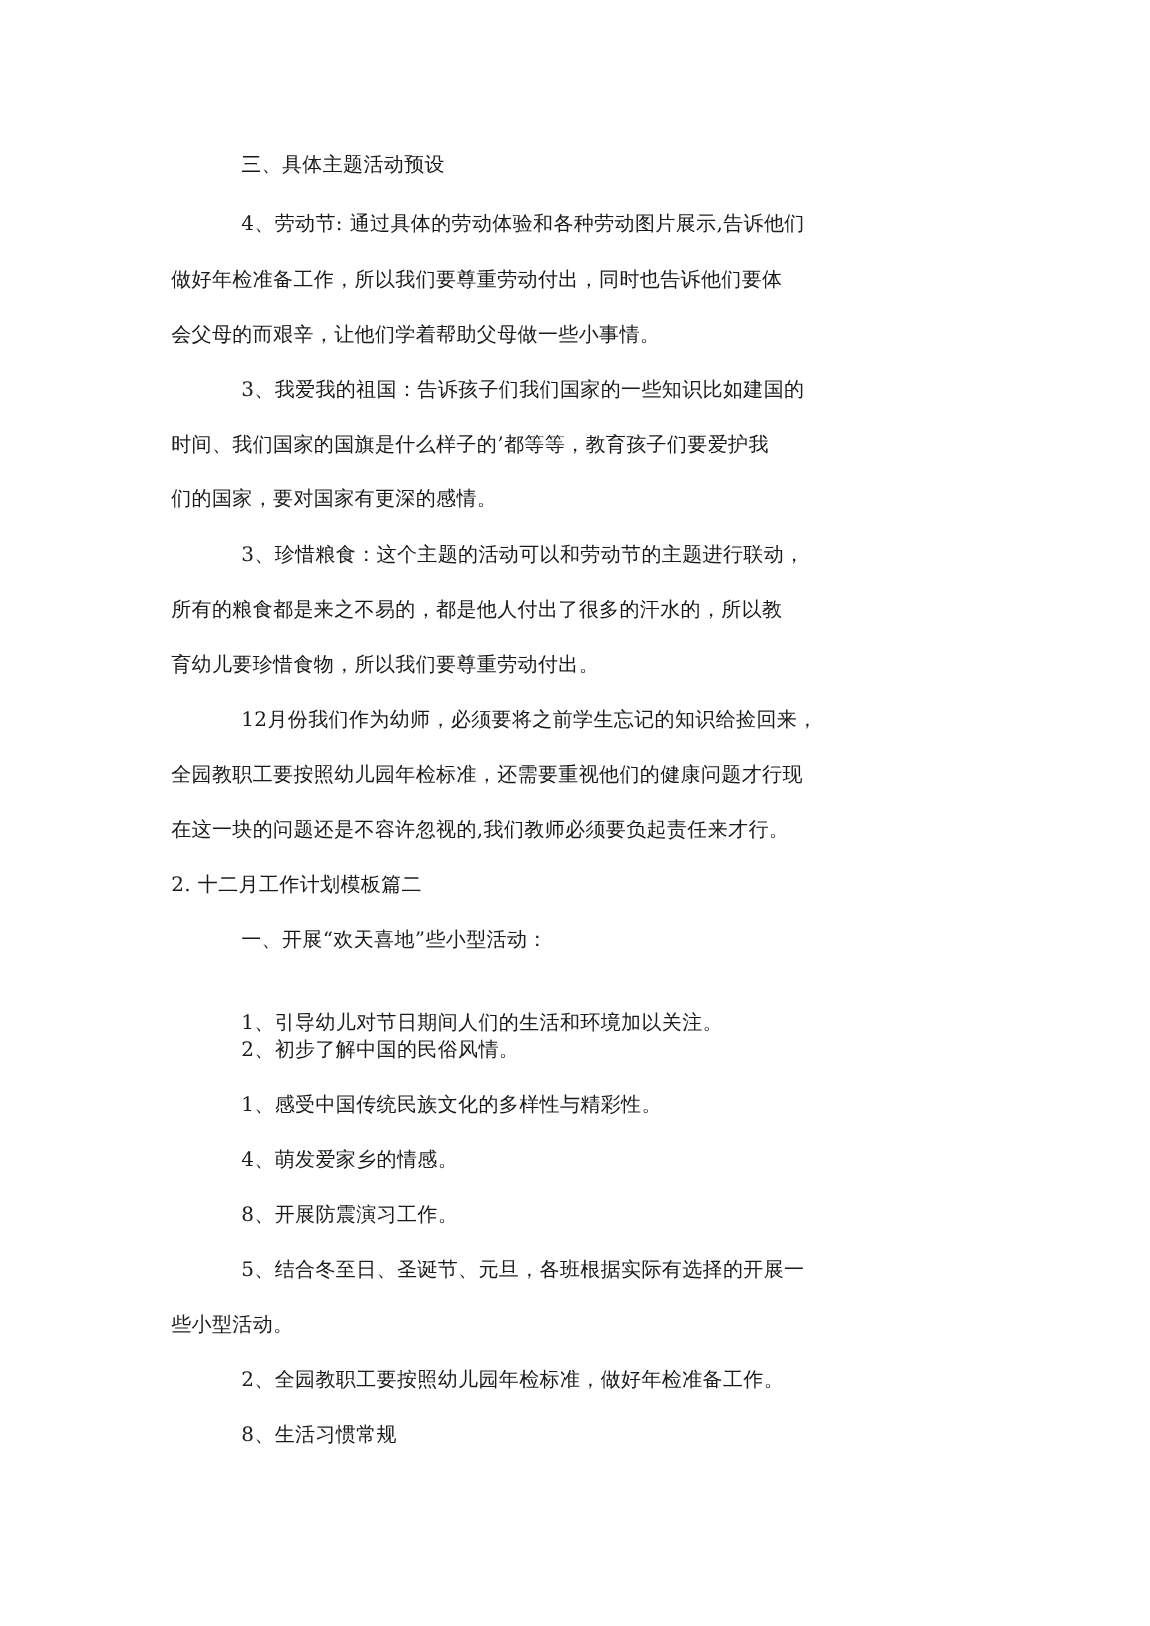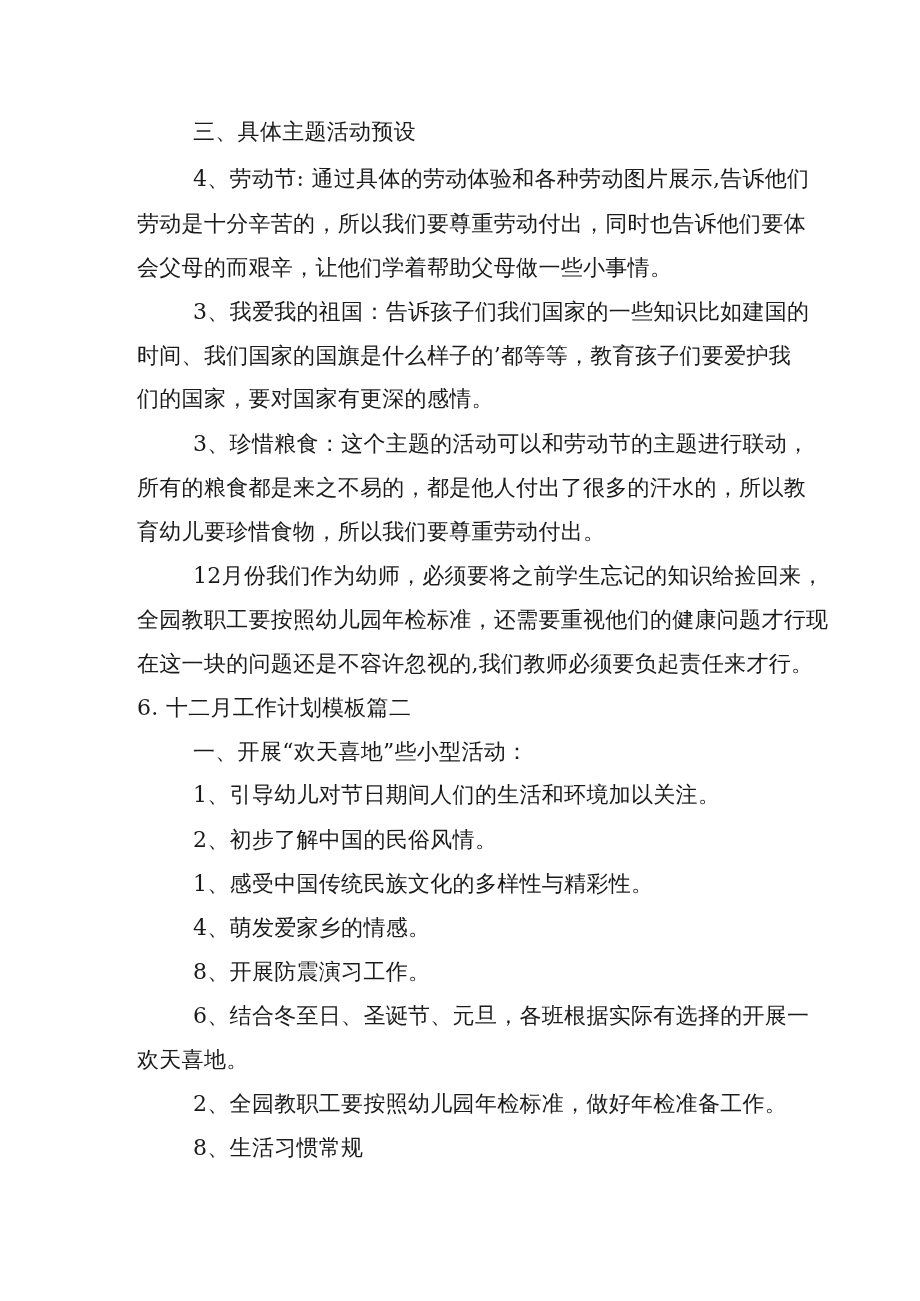--- a/index.html
+++ b/index.html
@@ -17,48 +17,48 @@
     }
     .page {
       position: absolute;
       left: 137px;
       top: 0;
       width: 650px;
     }
     .line {
       position: absolute;
       left: 0;
-      font-size: 22px;
+      font-size: 16px;
       line-height: 30px;
       white-space: nowrap;
       letter-spacing: 0.3px;
     }
     .indent { left: 56px; }
   </style>
 </head>
 <body>
 
 <div class="page">
   <div class="line indent" style="top:117px">三、具体主题活动预设</div>
   <div class="line indent" style="top:164px">4、劳动节: 通过具体的劳动体验和各种劳动图片展示,告诉他们</div>
-  <div class="line" style="top:209px">劳动是十分辛苦的，所以我们要尊重劳动付出，同时也告诉他们要体</div>
+  <div class="line" style="top:209px">做好年检准备工作，所以我们要尊重劳动付出，同时也告诉他们要体</div>
   <div class="line" style="top:253px">会父母的而艰辛，让他们学着帮助父母做一些小事情。</div>
   <div class="line indent" style="top:297px">3、我爱我的祖国：告诉孩子们我们国家的一些知识比如建国的</div>
   <div class="line" style="top:341px">时间、我们国家的国旗是什么样子的’都等等，教育孩子们要爱护我</div>
   <div class="line" style="top:384px">们的国家，要对国家有更深的感情。</div>
   <div class="line indent" style="top:429px">3、珍惜粮食：这个主题的活动可以和劳动节的主题进行联动，</div>
   <div class="line" style="top:473px">所有的粮食都是来之不易的，都是他人付出了很多的汗水的，所以教</div>
   <div class="line" style="top:517px">育幼儿要珍惜食物，所以我们要尊重劳动付出。</div>
   <div class="line indent" style="top:561px">12月份我们作为幼师，必须要将之前学生忘记的知识给捡回来，</div>
   <div class="line" style="top:605px">全园教职工要按照幼儿园年检标准，还需要重视他们的健康问题才行现</div>
   <div class="line" style="top:649px">在这一块的问题还是不容许忽视的,我们教师必须要负起责任来才行。</div>
-  <div class="line" style="top:693px">6. 十二月工作计划模板篇二</div>
+  <div class="line" style="top:693px">2. 十二月工作计划模板篇二</div>
   <div class="line indent" style="top:737px">一、开展“欢天喜地”些小型活动：</div>
-  <div class="line indent" style="top:780px">1、引导幼儿对节日期间人们的生活和环境加以关注。</div>
+  <div class="line indent" style="top:803px">1、引导幼儿对节日期间人们的生活和环境加以关注。</div>
   <div class="line indent" style="top:825px">2、初步了解中国的民俗风情。</div>
   <div class="line indent" style="top:869px">1、感受中国传统民族文化的多样性与精彩性。</div>
   <div class="line indent" style="top:913px">4、萌发爱家乡的情感。</div>
   <div class="line indent" style="top:957px">8、开展防震演习工作。</div>
-  <div class="line indent" style="top:1001px">6、结合冬至日、圣诞节、元旦，各班根据实际有选择的开展一</div>
-  <div class="line" style="top:1045px">欢天喜地。</div>
+  <div class="line indent" style="top:1001px">5、结合冬至日、圣诞节、元旦，各班根据实际有选择的开展一</div>
+  <div class="line" style="top:1045px">些小型活动。</div>
   <div class="line indent" style="top:1089px">2、全园教职工要按照幼儿园年检标准，做好年检准备工作。</div>
   <div class="line indent" style="top:1133px">8、生活习惯常规</div>
 </div>
 
 </body></html>

